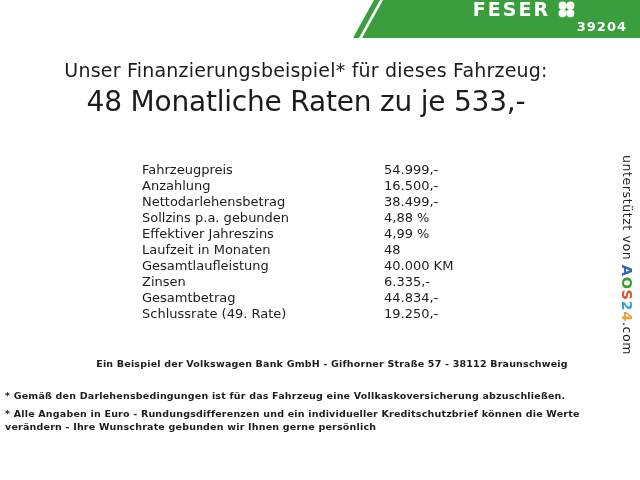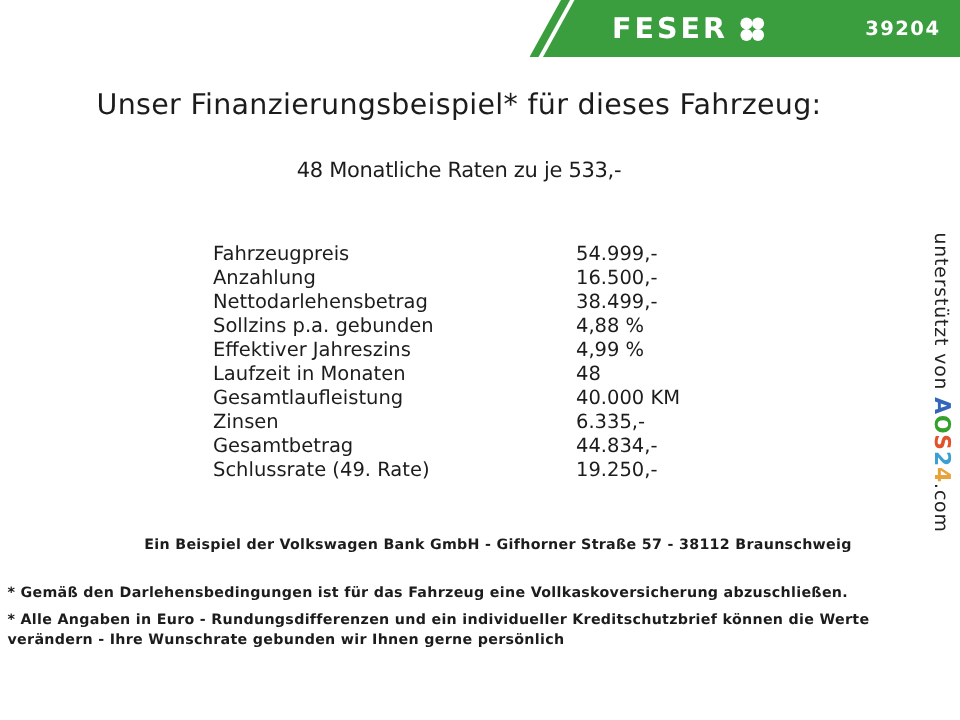--- a/index.html
+++ b/index.html
@@ -16,32 +16,32 @@
   
   .topbar { position: absolute; top: 0; left: 0; width: 640px; height: 38px; }
   .bar-sliver {
     position: absolute; top: 0; left: 344px; width: 36px; height: 38px;
     clip-path: polygon(30px 0, 36px 0, 15px 38px, 9px 38px);
   }
   .bar-main {
     position: absolute; top: 0; left: 356px; width: 284px; height: 38px;
     clip-path: polygon(27px 0, 284px 0, 284px 38px, 6px 38px);
     display: flex; align-items: center;
-    padding-left: 52px; box-sizing: border-box;
+    padding-left: 52px; box-sizing: border-box; flex-direction: column;
   }
   .brand { display: flex; align-items: center; gap: 8px; color: #fff;
            font-size: 19px; font-weight: bold; letter-spacing: 2px; line-height: 1; }
   .brand-icon { display: inline-flex; }
   .vehnum { margin-left: auto; padding-right: 13px; color: #fff;
             font-size: 13px; font-weight: bold; letter-spacing: 1px; }
 
   
   .title { position: absolute; top: 58px; left: 0; right: 28px; text-align: center; }
   .title-line1 { font-size: 19px; line-height: 24px; letter-spacing: 0.2px; }
-  .title-line2 { font-size: 14px; line-height: 28px; margin-top: 18px; letter-spacing: -0.2px; }
+  .title-line2 { font-size: 28px; line-height: 28px; margin-top: 6px; letter-spacing: -0.2px; }
 
   
   .ftable { position: absolute; top: 162px; left: 142px; font-size: 13px; line-height: 16px; }
   .frow { display: flex; }
   .flabel { width: 242px; }
   .fvalue { white-space: nowrap; }
 
   
   .bankline {
     position: absolute; top: 358px; left: 0; right: 0; text-align: center;

